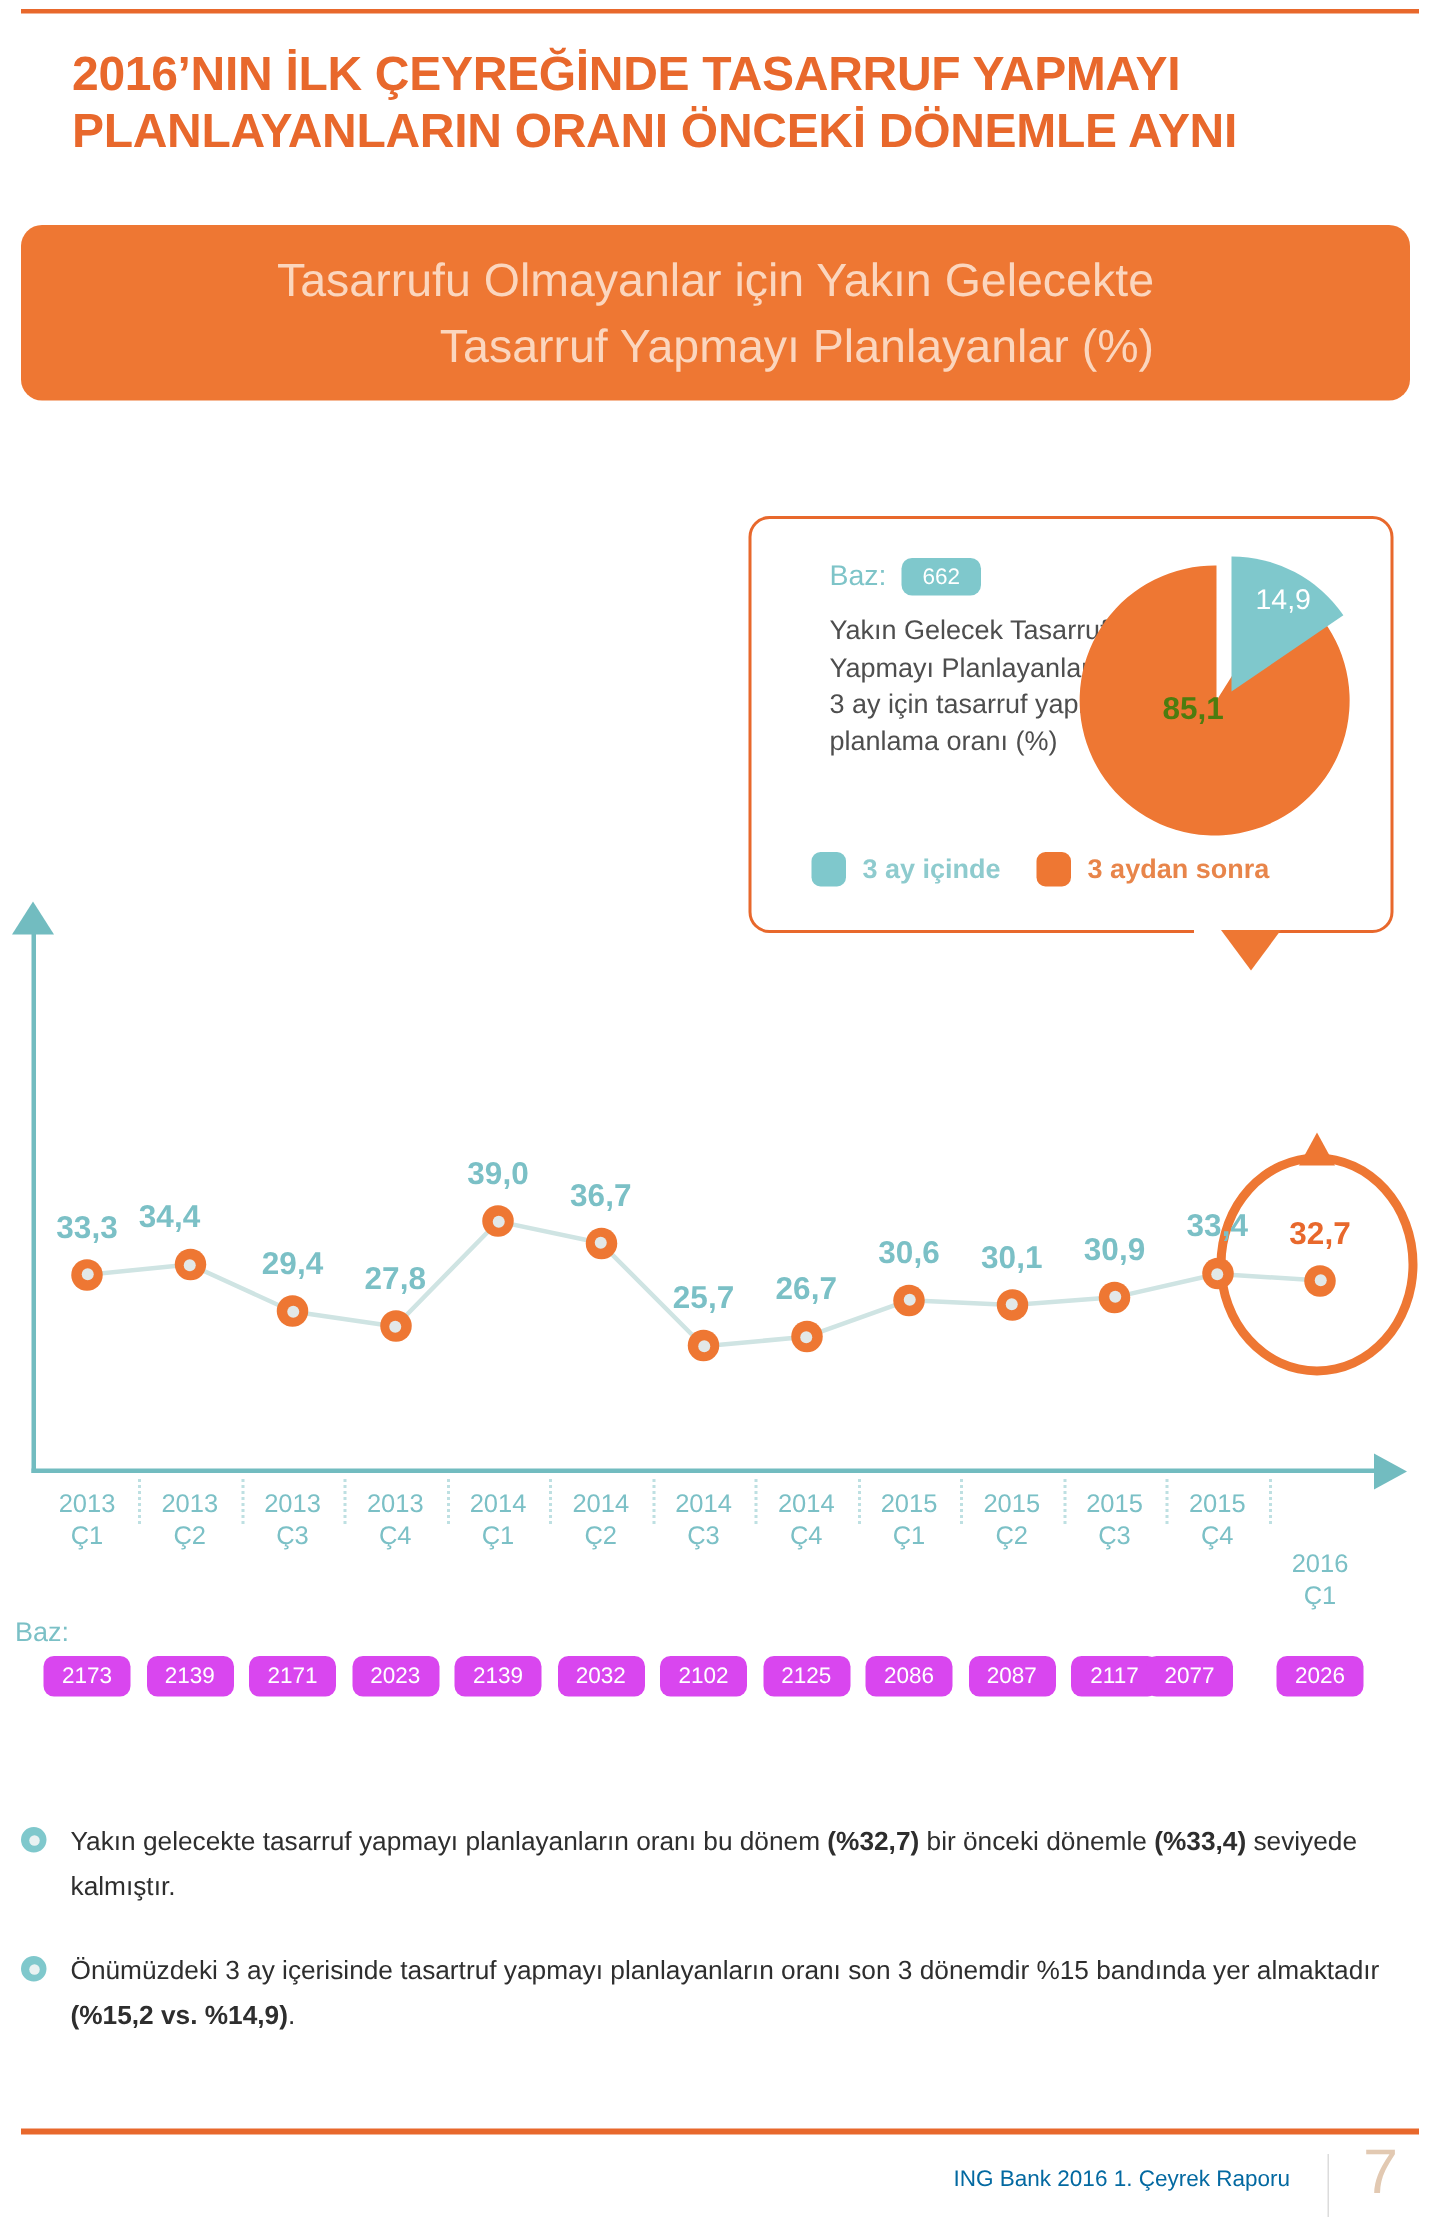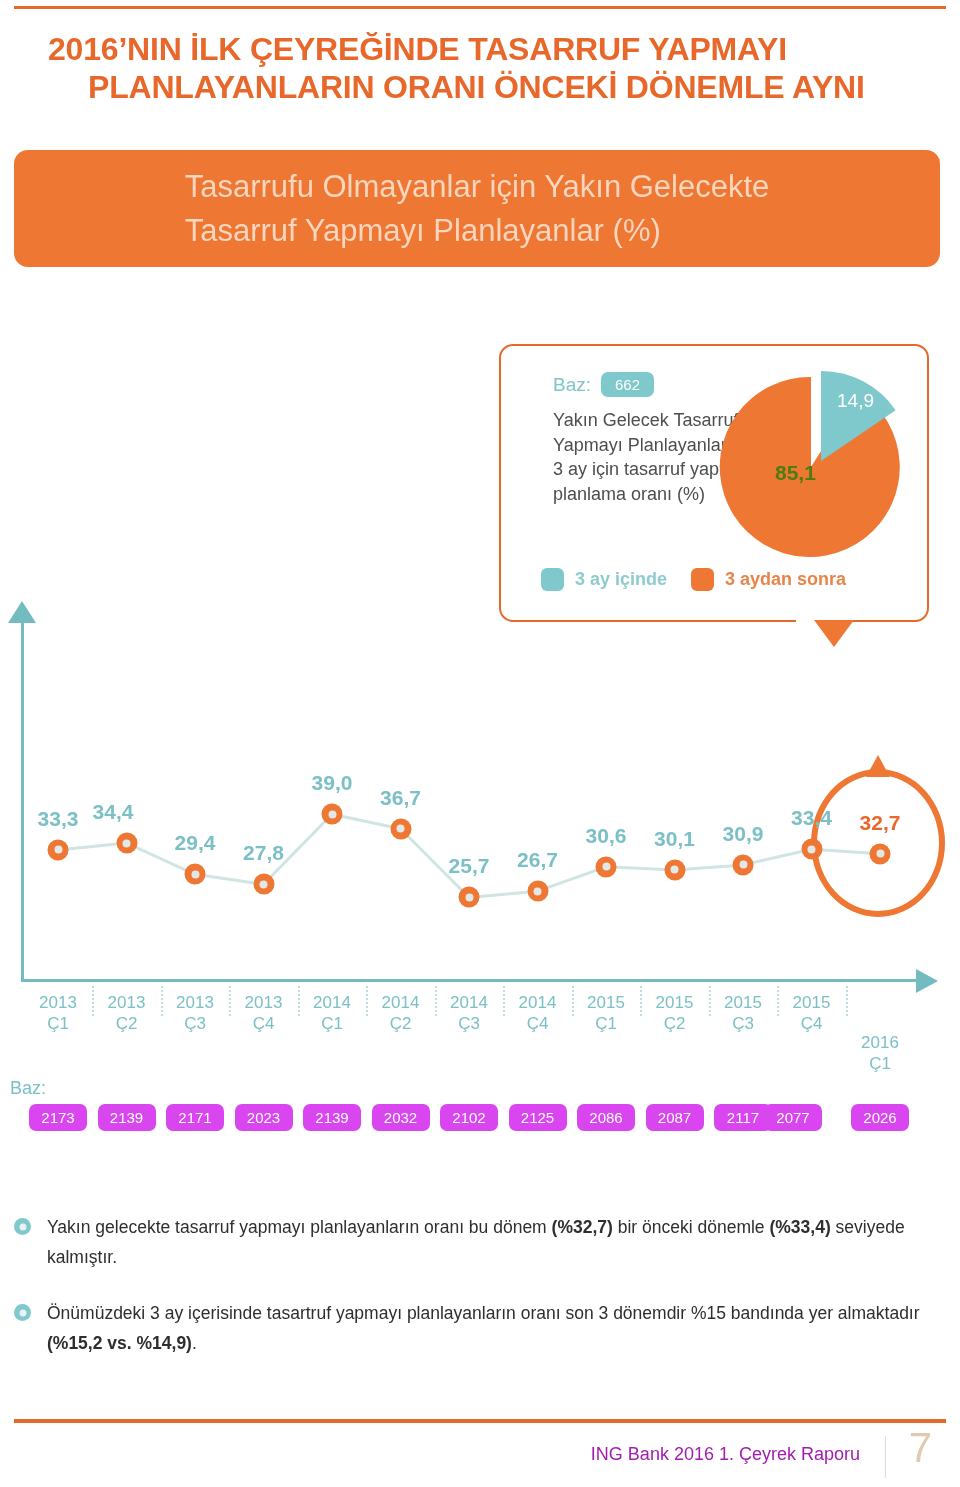--- a/index.html
+++ b/index.html
@@ -16,31 +16,31 @@
     position:absolute;left:14px;top:6px;width:932px;height:3px;
     background:#E8682C;
   }
 
   
   .main-title{
     position:absolute;left:48px;top:30px;width:870px;
     color:#E8682C;font-weight:bold;font-size:32px;line-height:38px;
     letter-spacing:-0.2px;
   }
-  .main-title .l2{display:block;margin-left:40px;}
+  .main-title .l2{display:block;}
 
   
   .subtitle-box{
     position:absolute;left:14px;top:150px;width:926px;height:117px;
     background:#EE7733;border-radius:14px;
     display:flex;align-items:center;justify-content:center;
     box-sizing:border-box;
   }
   .subtitle-text{
-    color:#FBD6BE;font-size:31px;line-height:44px;text-align:left;
+    color:#FBD6BE;font-size:31px;line-height:44px;text-align:right;
     font-weight:400;
   }
 
   
   .callout{
     position:absolute;left:499px;top:344px;width:430px;height:278px;
     border:2px solid #E8682C;border-radius:14px;background:#fff;
     box-sizing:border-box;
   }
   .callout-arrow{
@@ -169,21 +169,21 @@
     border-radius:50%;background:#E9F2F2;transform:translate(-50%,-50%);
   }
   .btxt{color:#2E2E2E;font-size:17.5px;line-height:30px;}
   .btxt b{font-weight:bold;}
 
   
   .foot-rule{
     position:absolute;left:14px;top:1419px;width:932px;height:4px;background:#E8682C;
   }
   .foot-text{
-    position:absolute;right:100px;top:1444px;color:#a21caf;font-size:18px;
+    position:absolute;right:100px;top:1444px;color:#0369a1;font-size:15px;
   }
   .foot-sep{
     position:absolute;right:74px;top:1436px;width:1px;height:42px;background:#DCDCDC;
   }
   .foot-num{
     position:absolute;right:28px;top:1424px;color:#E2C9B2;font-size:42px;font-weight:300;
   }
 </style>
 </head>
 <body>

